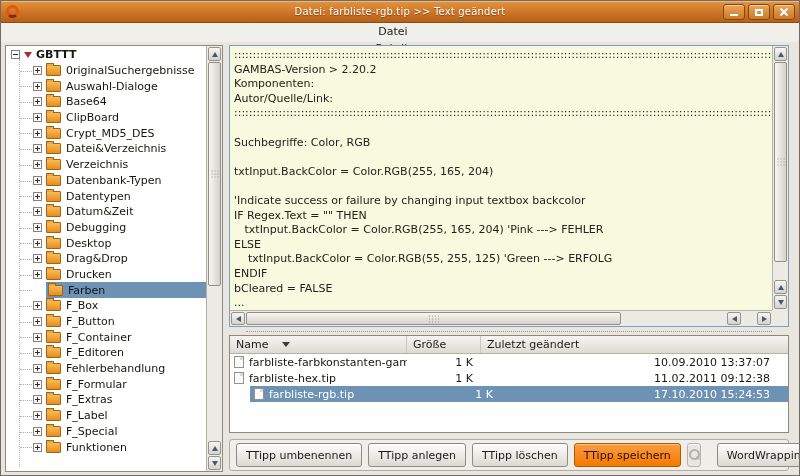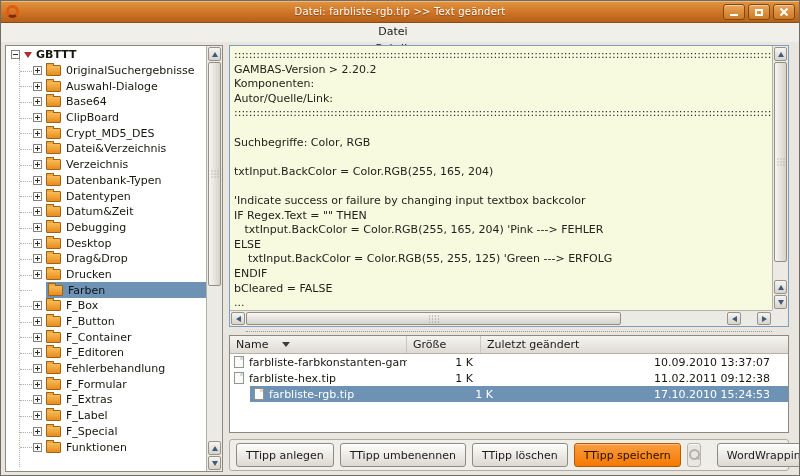--- a/index.html
+++ b/index.html
@@ -462,22 +462,22 @@
             <span class="ficon"></span>
             <span>farbliste-rgb.tip</span>
           </span>
           <span class="cell c-size">1 K</span>
           <span class="cell c-date">17.10.2010 15:24:53</span>
         </div>
       </div>
   </div>
 
   <div class="buttonbar" id="btn-host">
+      <button class="btn "><span>TTipp umbenennen</span></button>
       <button class="btn "><span>TTipp anlegen</span></button>
-      <button class="btn "><span>TTipp umbenennen</span></button>
       <button class="btn "><span>TTipp löschen</span></button>
       <button class="btn primary"><span>TTipp speichern</span></button>
       <button class="btn icon disabled">
         <span class="mag"></span>
       </button>
       <button class="btn "><span>WordWrapping</span></button>
     </div>
 
 </div>
 

